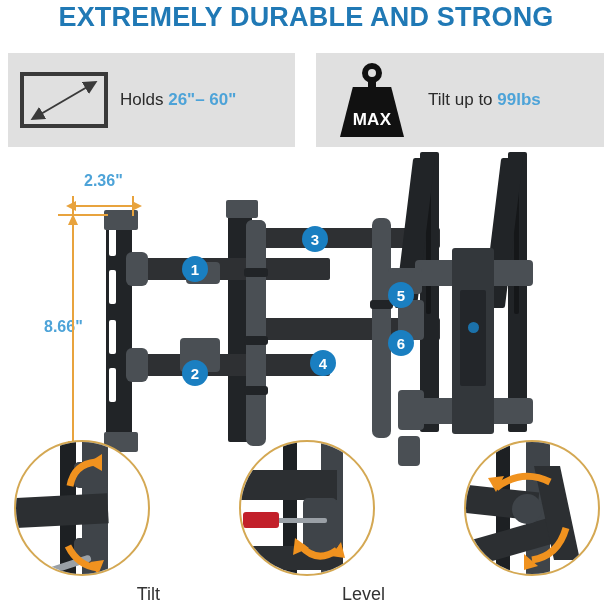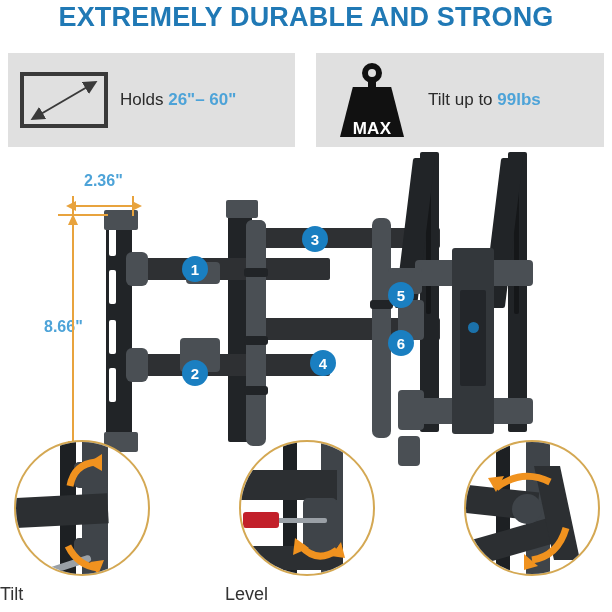--- a/index.html
+++ b/index.html
@@ -27,21 +27,21 @@
 
   
   .wt-ico{position:relative;width:72px;height:74px;}
   .wt-ring{position:absolute;left:26px;top:0;width:20px;height:20px;border-radius:50%;
            border:6px solid #111;box-sizing:border-box;}
   .wt-neck{position:absolute;left:32px;top:16px;width:8px;height:10px;background:#111;}
   .wt-body{position:absolute;left:4px;top:24px;width:64px;height:50px;background:#111;
            clip-path:polygon(20% 0,80% 0,100% 100%,0 100%);
            display:flex;align-items:flex-end;justify-content:center;}
   .wt-body span{color:#fff;font-size:17px;font-weight:bold;line-height:1;
-                letter-spacing:.3px;}
+                padding-bottom:9px;letter-spacing:.3px;}
 
   
   .product{position:absolute;left:0;top:150px;width:612px;height:290px;}
   .mpart{position:absolute;background:#2e3033;border-radius:2px;}
   .mpart.lt{background:#3c4044;}
   .mpart.dk{background:#212427;}
   .mpart.sh{background:#4a4f54;}
 
   
   .dim-line{position:absolute;background:#e8a33d;}
@@ -49,21 +49,21 @@
 
   
   .badge{position:absolute;width:26px;height:26px;border-radius:50%;background:#1a7fc1;
          color:#fff;font-size:15px;font-weight:bold;display:flex;align-items:center;
          justify-content:center;line-height:1;}
 
   
   .feat{position:absolute;width:132px;height:132px;border-radius:50%;
         border:2px solid #d4a853;overflow:hidden;background:#fff;}
   .feat-inner{position:absolute;left:0;top:0;width:132px;height:132px;}
-  .feat-lbl{position:absolute;width:160px;text-align:left;font-size:18px;color:#333;}
+  .feat-lbl{position:absolute;width:160px;text-align:right;font-size:18px;color:#333;}
   .fpart{position:absolute;background:#2c2f32;}
   .fpart.l{background:#3f4449;}
   .fpart.d{background:#1d2023;}
   .screwdriver{position:absolute;background:#c2202a;border-radius:3px;}
   .shaft{position:absolute;background:#9aa0a6;}
 </style>
 </head>
 <body>
 
 <div class="stage">

